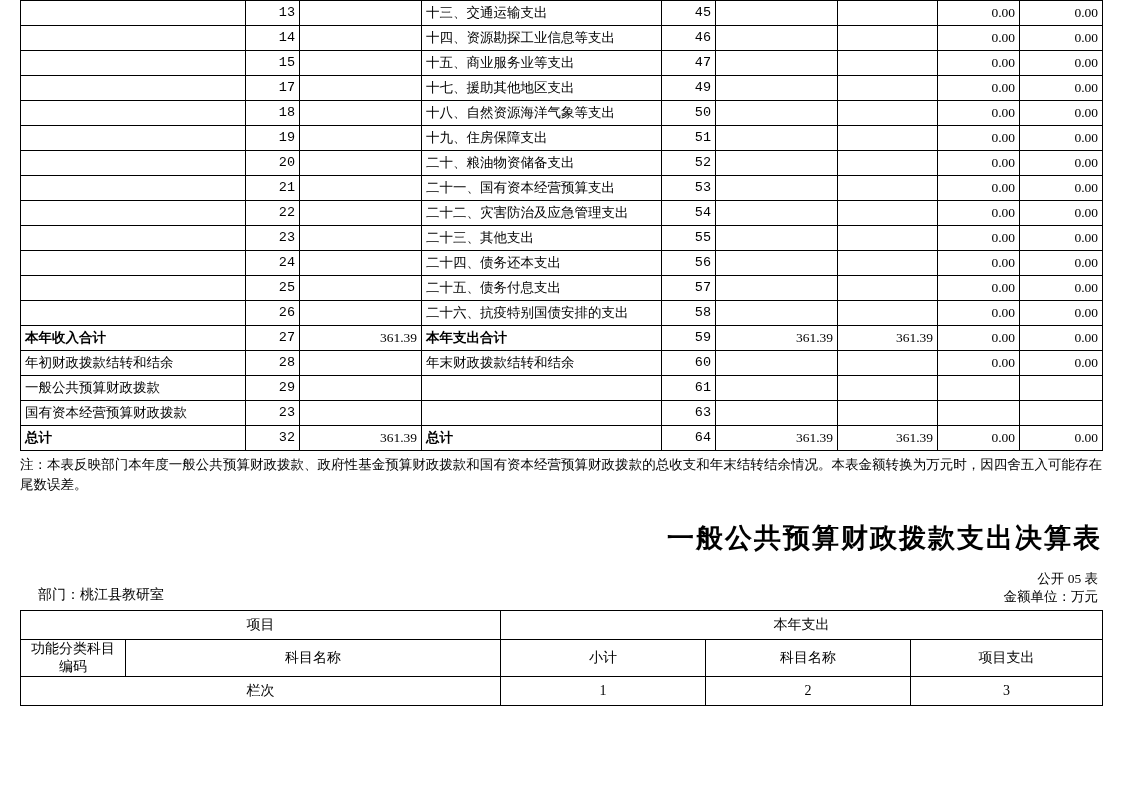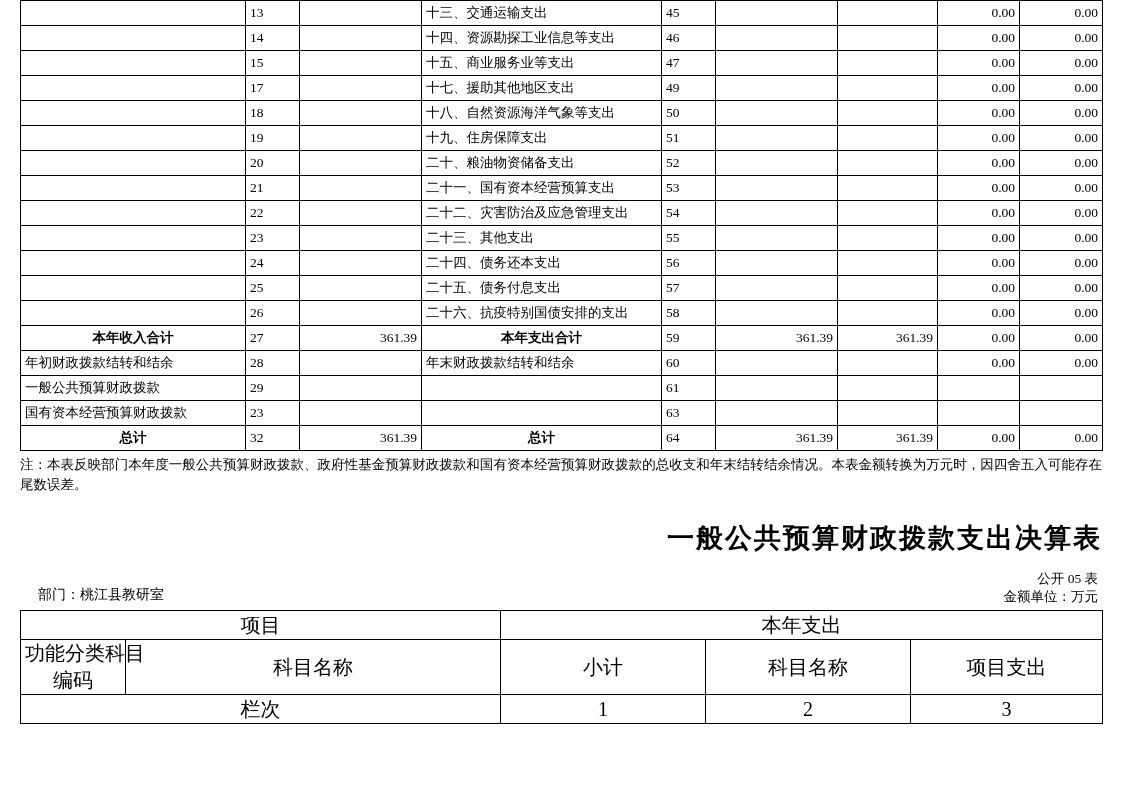--- a/index.html
+++ b/index.html
@@ -34,23 +34,23 @@
     border: 1px solid #000;
     font-size: 13.5px;
     line-height: 1.05;
     height: 24px;
     padding: 0 4px;
     vertical-align: middle;
     white-space: nowrap;
     overflow: hidden;
   }
   .c-label { text-align: left; padding-left: 6px; }
-  .c-num   { text-align: left; }
+  .c-num   { text-align: right; font-family: Liberation Mono, monospace; }
   .c-val   { text-align: right; padding-right: 6px; }
-  .c-ctr   { text-align: center; }
+  .c-ctr   { }
   .bold    { font-weight: bold; }
   .top-table { margin-top: 57px; }
 
   
   col.w-left-label { width: 225px; }
   col.w-left-no    { width: 54px; }
   col.w-left-val   { width: 122px; }
   col.w-right-label{ width: 240px; }
   col.w-right-no   { width: 54px; }
   col.w-v1         { width: 122px; }
@@ -101,21 +101,21 @@
 
   
   table.fin2 {
     border-collapse: collapse;
     table-layout: fixed;
     width: 1082px;
     margin: 6px auto 0 auto;
   }
   table.fin2 td {
     border: 1px solid #000;
-    font-size: 20px;
+    font-size: 14px;
     text-align: center;
     vertical-align: middle;
     padding: 0 4px;
     height: 28px;
     white-space: nowrap;
   }
   .h-row td { height: 26px; }
   .thin { font-size: 13.5px; }
 </style>
 </head>

